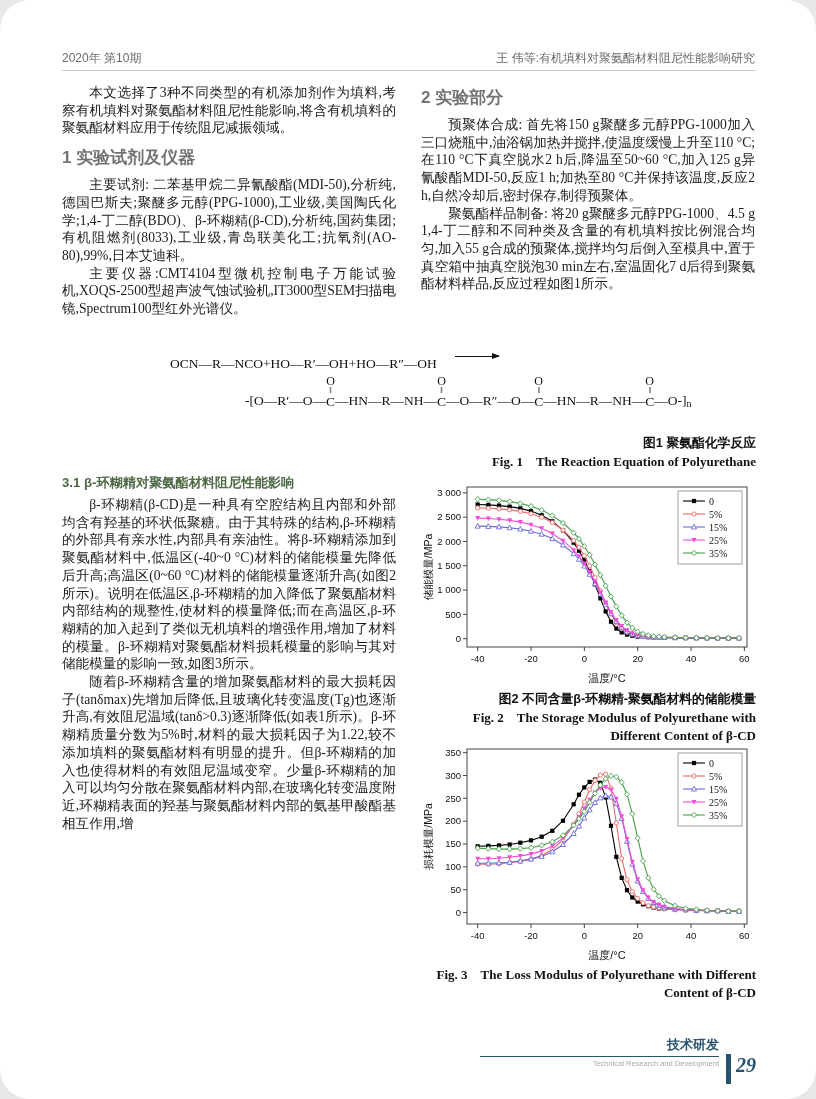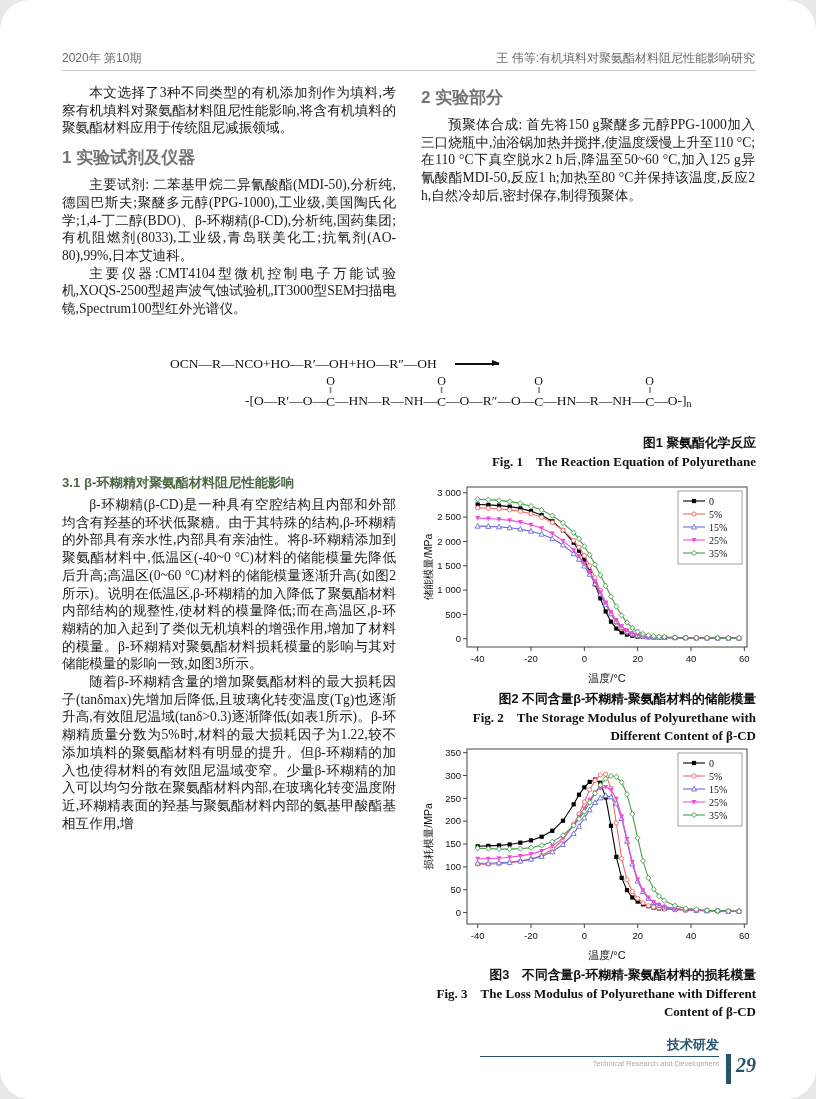--- a/index.html
+++ b/index.html
@@ -10,21 +10,21 @@
   .hdr-left{left:62px;}
   .hdr-right{right:61px;}
   .hdr-rule{position:absolute;left:62px;top:70px;width:694px;height:1px;background:#c9c9c9;}
   
   .col{position:absolute;width:334px;}
   .col p{margin:0;font-size:13.6px;line-height:17.7px;text-align:justify;text-indent:2em;}
   .h-main{font-family:"Liberation Sans",sans-serif;font-weight:bold;font-size:17px;color:#737373;margin:9px 0 7px;}
   .h-sub2{font-family:"Liberation Sans",sans-serif;font-weight:bold;font-size:13.2px;color:#4d6a45;margin:0 0 4px;}
   
   .equation{position:absolute;left:62px;top:356px;width:694px;font-size:13.5px;color:#111;}
-  .eq-line1{padding-left:108px;display:flex;align-items:center;}
+  .eq-line1{padding-left:108px;display:flex;align-items:flex-start;}
   .rarrow{display:inline-block;width:44px;height:1.4px;background:#111;position:relative;margin-left:18px;}
   .rarrow::after{content:'';position:absolute;right:-1px;top:-3.3px;width:0;height:0;
      border-left:8px solid #111;border-top:3.9px solid transparent;border-bottom:3.9px solid transparent;}
   .eq-line2{padding-left:183px;display:flex;align-items:flex-end;margin-top:4px;}
   .cstack{display:inline-flex;flex-direction:column;align-items:center;line-height:11px;}
   .cstack .co{font-size:12px;} .cstack .cb{font-size:9px;line-height:7px;} .cstack .cc{font-size:13.5px;line-height:15px;}
   .eq-sub{font-size:10px;align-self:flex-end;line-height:11px;}
   
   .figcap{position:absolute;text-align:right;}
   .cap-cn{font-family:"Liberation Sans",sans-serif;font-weight:bold;font-size:12.8px;line-height:18.5px;color:#111;}
@@ -53,20 +53,21 @@
   <div class="col" style="left:62px;top:84px;">
     <p>本文选择了3种不同类型的有机添加剂作为填料,考察有机填料对聚氨酯材料阻尼性能影响,将含有机填料的聚氨酯材料应用于传统阻尼减振领域。</p>
     <div class="h-main">1  实验试剂及仪器</div>
     <p>主要试剂: 二苯基甲烷二异氰酸酯(MDI-50),分析纯,德国巴斯夫;聚醚多元醇(PPG-1000),工业级,美国陶氏化学;1,4-丁二醇(BDO)、β-环糊精(β-CD),分析纯,国药集团;有机阻燃剂(8033),工业级,青岛联美化工;抗氧剂(AO-80),99%,日本艾迪科。</p>
     <p>主要仪器:CMT4104型微机控制电子万能试验机,XOQS-2500型超声波气蚀试验机,IT3000型SEM扫描电镜,Spectrum100型红外光谱仪。</p>
   </div>
 
   <div class="col" style="left:421px;top:86px;">
     <div class="h-main" style="margin-top:0;">2  实验部分</div>
     <p>预聚体合成: 首先将150 g聚醚多元醇PPG-1000加入三口烧瓶中,油浴锅加热并搅拌,使温度缓慢上升至110 °C;在110 °C下真空脱水2 h后,降温至50~60 °C,加入125 g异氰酸酯MDI-50,反应1 h;加热至80 °C并保持该温度,反应2 h,自然冷却后,密封保存,制得预聚体。</p>
+    <p>聚氨酯样品制备: 将20 g聚醚多元醇PPG-1000、4.5 g 1,4-丁二醇和不同种类及含量的有机填料按比例混合均匀,加入55 g合成的预聚体,搅拌均匀后倒入至模具中,置于真空箱中抽真空脱泡30 min左右,室温固化7 d后得到聚氨酯材料样品,反应过程如图1所示。</p>
   </div>
 
   <div class="equation">
     <div class="eq-line1">
       <span>OCN—R—NCO+HO—R′—OH+HO—R″—OH</span>
       <span class="rarrow"></span>
     </div>
     <div class="eq-line2">
       <span>-[O—R′—O—</span>
       <span class="cstack">
@@ -554,21 +555,20 @@
         <path d="M273,42.3 L275.5,47 L270.5,47 Z" fill="#fff" stroke="#6b6ad8" stroke-width="0.9"></path>
         <text x="288" y="48.5" font-size="10" fill="#111" font-family="&quot;Liberation Serif&quot;,serif">15%</text>
         <line x1="262" y1="58" x2="284" y2="58" stroke="#ef4fd8" stroke-width="1.1"></line>
         <path d="M273,60.7 L275.5,56 L270.5,56 Z" fill="#ef4fd8"></path>
         <text x="288" y="61.5" font-size="10" fill="#111" font-family="&quot;Liberation Serif&quot;,serif">25%</text>
         <line x1="262" y1="71" x2="284" y2="71" stroke="#43a047" stroke-width="1.1"></line>
         <path d="M273,68.3 L275.5,71 L273,73.7 L270.5,71 Z" fill="#fff" stroke="#43a047" stroke-width="0.9"></path>
         <text x="288" y="74.5" font-size="10" fill="#111" font-family="&quot;Liberation Serif&quot;,serif">35%</text>
       </svg></div>
   <div class="figcap" style="left:421px;top:966px;width:335px;">
-    <div class="cap-cn">图3　不同含量β-环糊精-聚氨酯材料的损耗模量</div>
     <div class="cap-en">Fig. 3　The Loss Modulus of Polyurethane with Different</div>
     <div class="cap-en">Content of β-CD</div>
   </div>
 
   <div class="footer">
     <div class="footer-text">
       <div class="footer-cn">技术研发</div>
       <div class="footer-en">Technical Research and Development</div>
     </div>
     <div class="footer-bar"></div>

